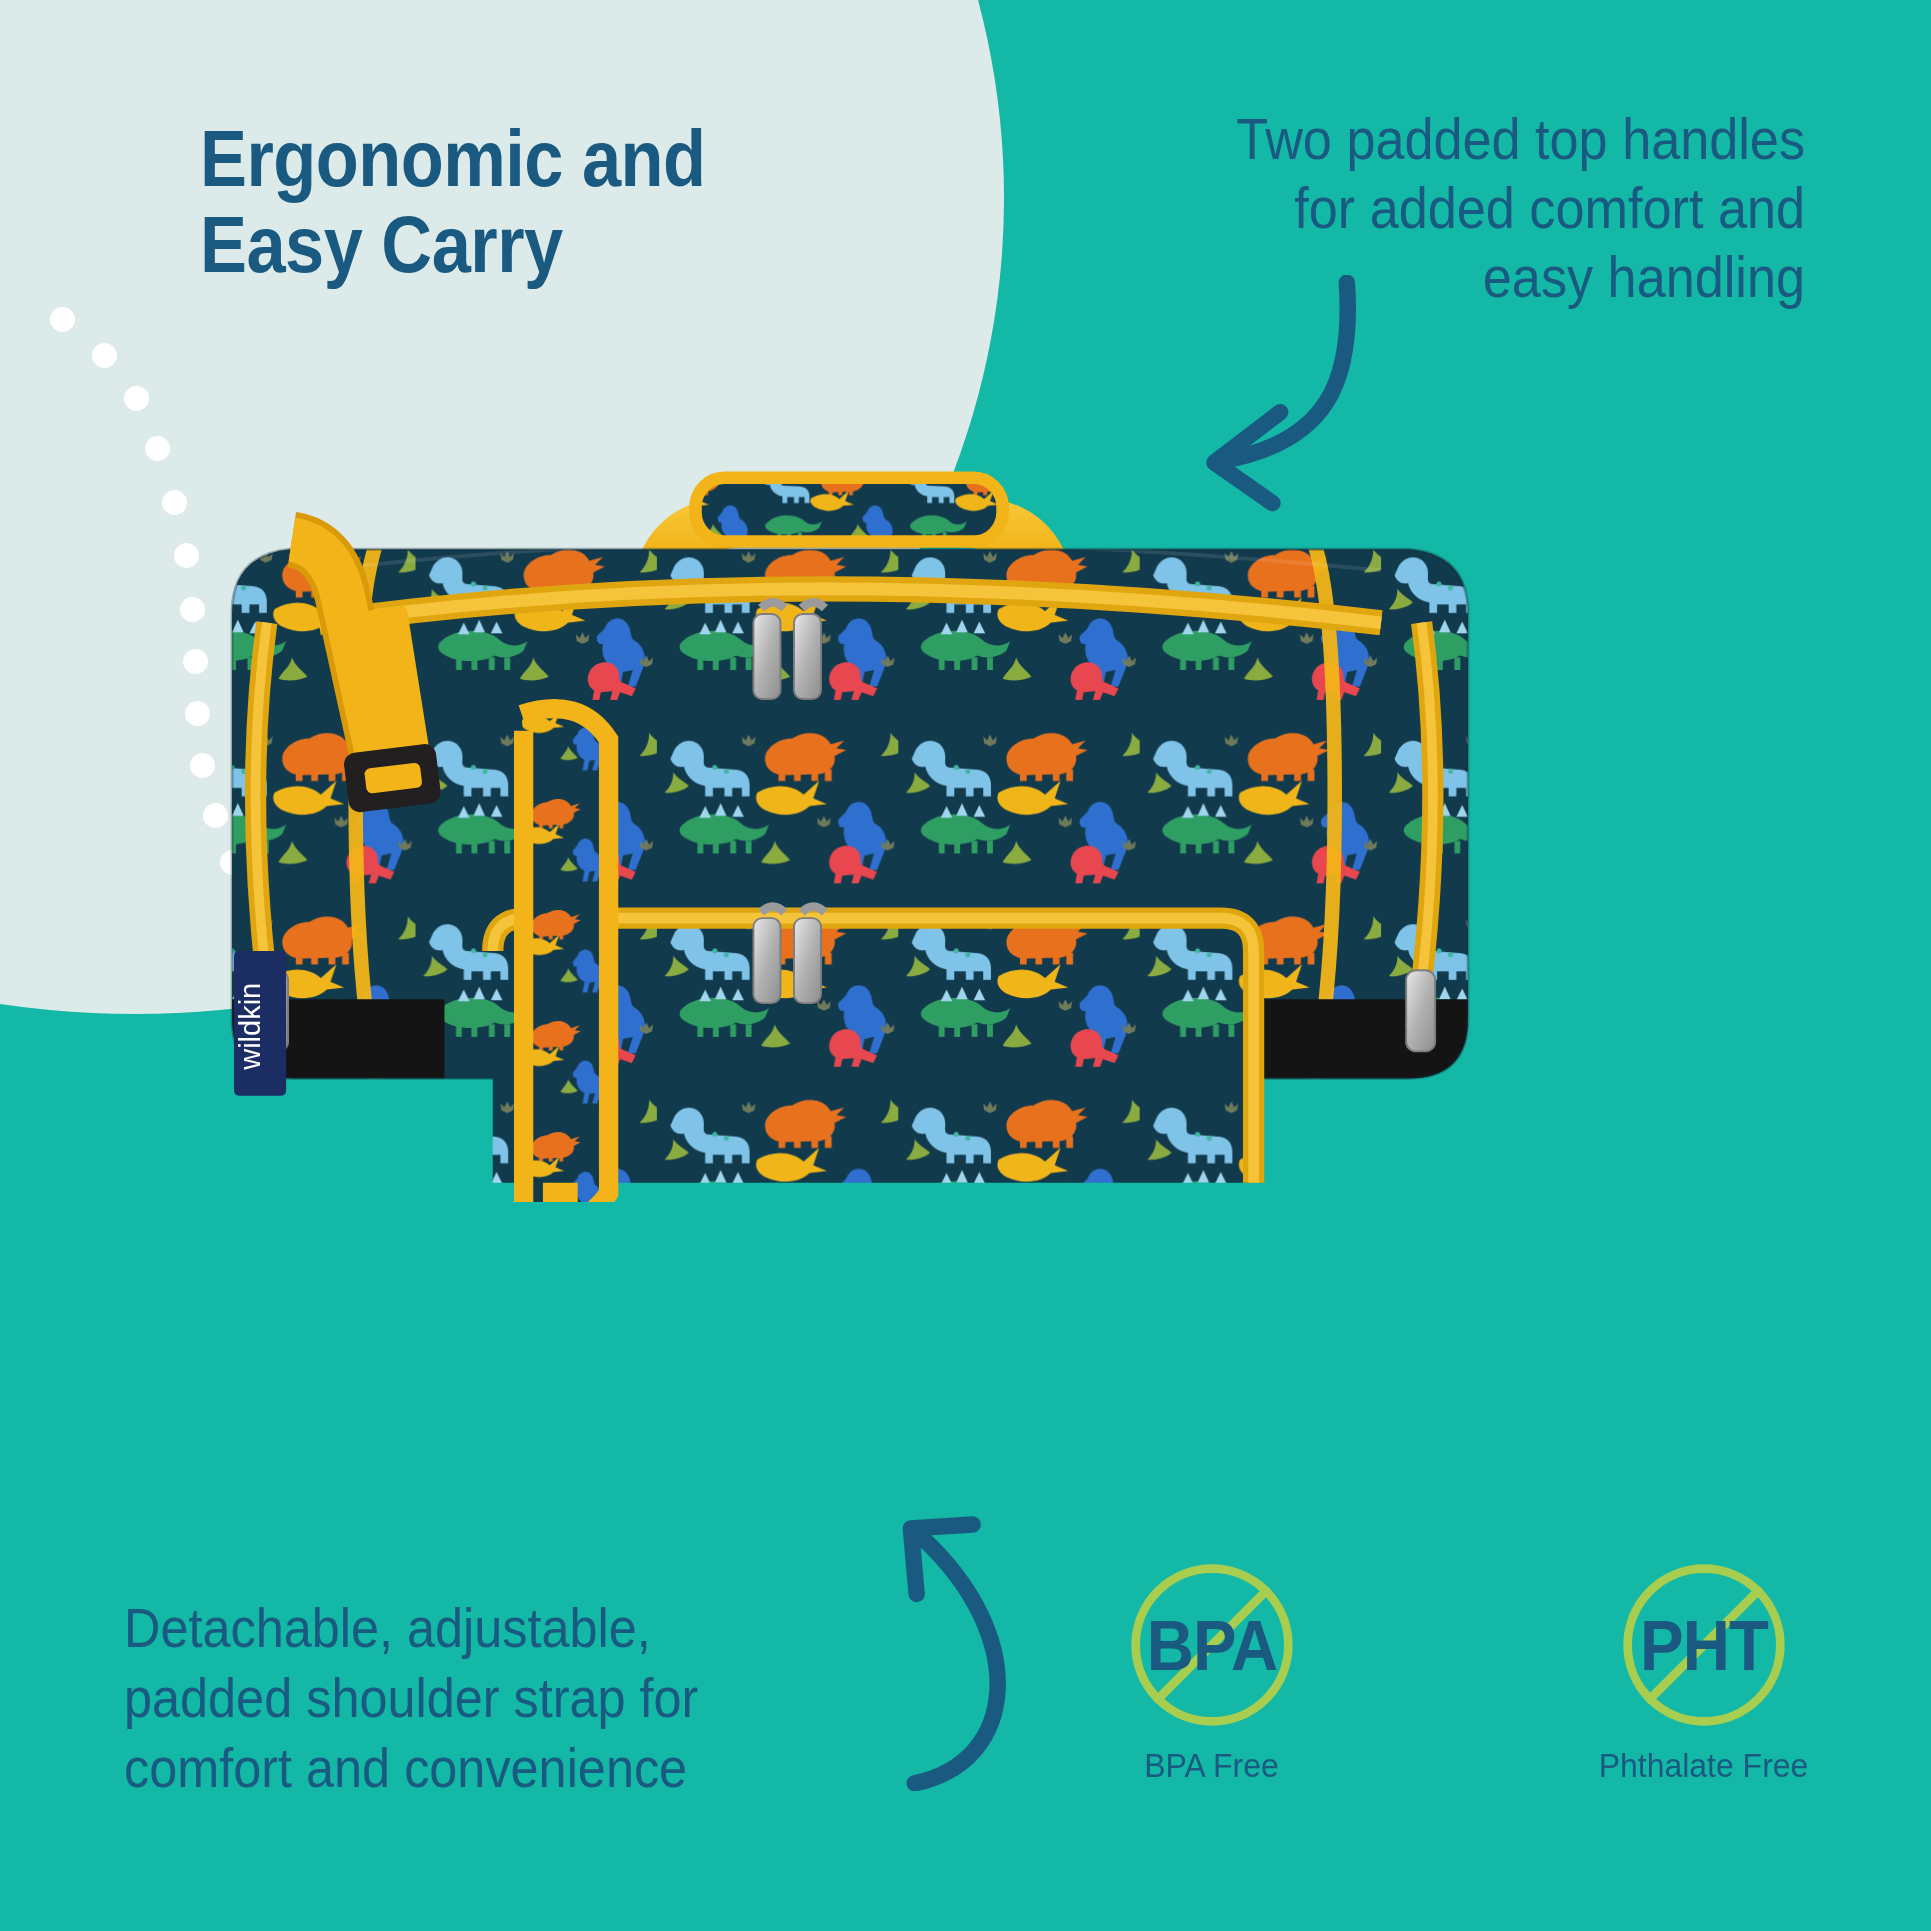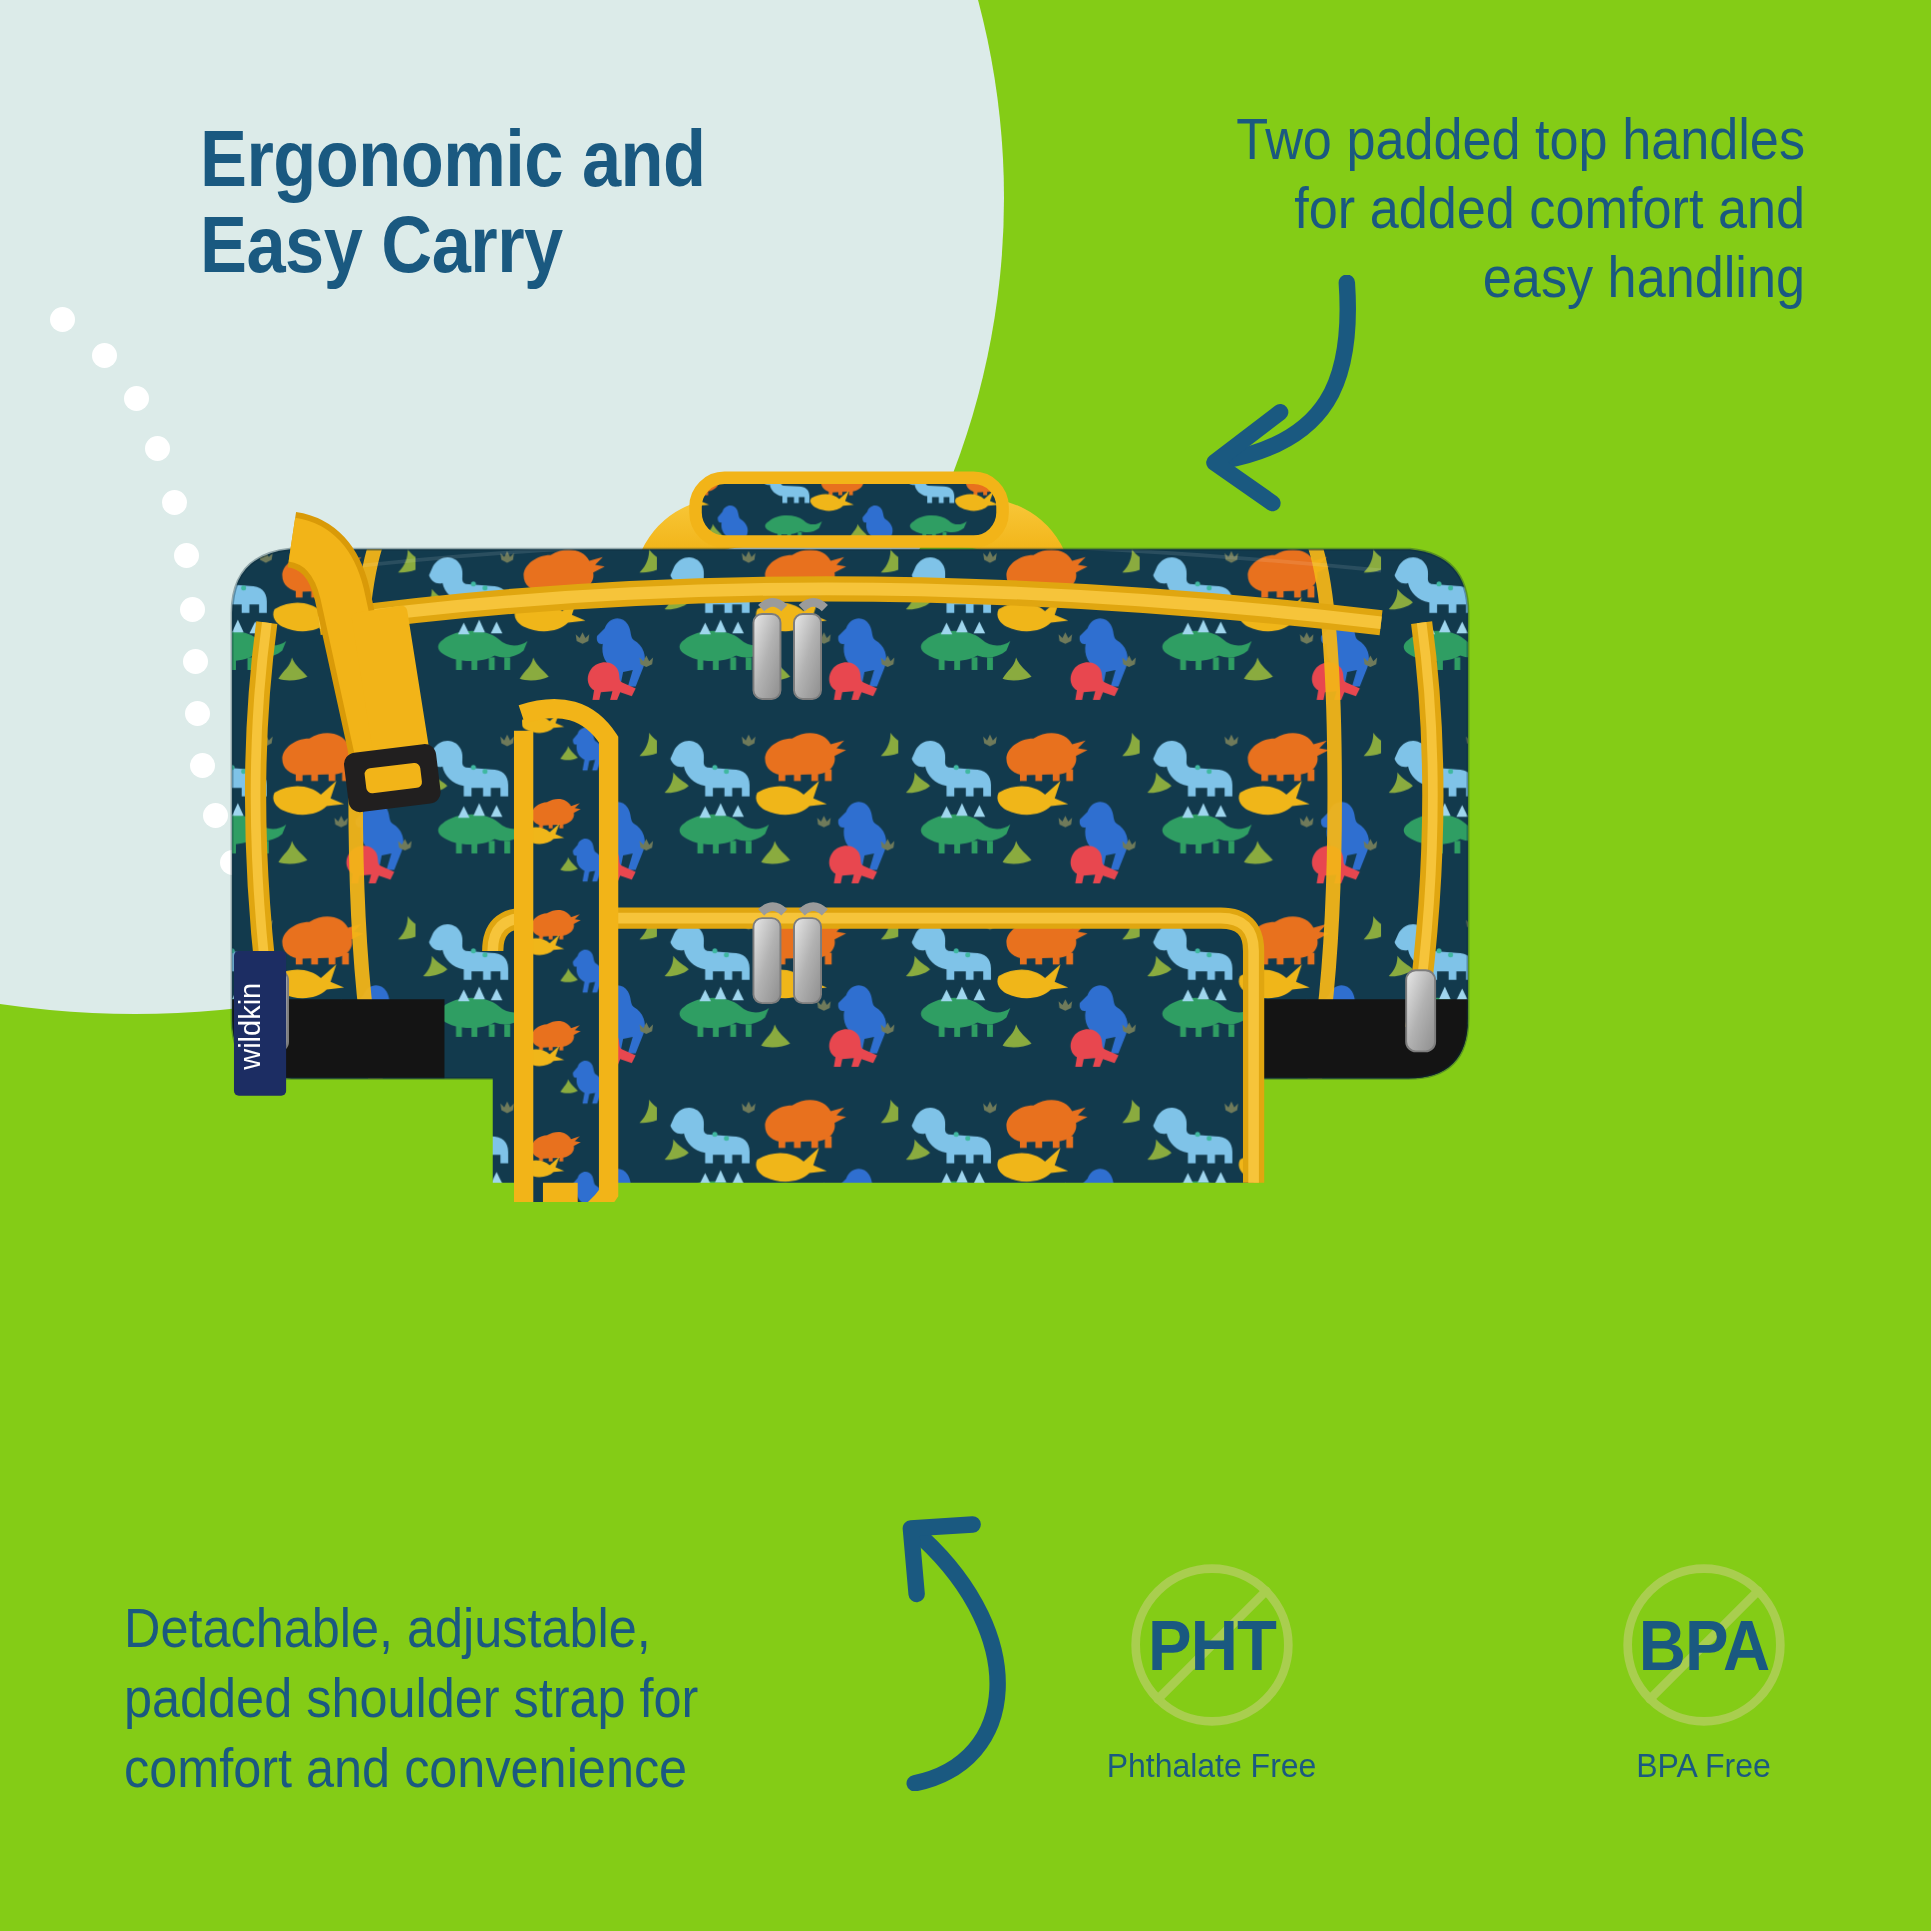--- a/index.html
+++ b/index.html
@@ -1,17 +1,17 @@
 <!DOCTYPE html>
 <html><head>
 <meta charset="utf-8">
 <style>
   html,body{margin:0;padding:0;background:#fff;}
   body{width:1931px;height:1931px;font-family:"Liberation Sans",sans-serif;position:relative;overflow:hidden;}
-  #stage{position:absolute;inset:0;width:1931px;height:1931px;background:#84cc16;}
+  #stage{position:absolute;inset:0;width:1931px;height:1931px;background:#14b8a6;}
 
   
   .mint-blob{position:absolute;left:-734px;top:-618px;width:1738px;height:1632px;
     border-radius:50%;background:#dcebe9;}
 
   
   .dot{position:absolute;width:25px;height:25px;border-radius:50%;background:#ffffff;}
 
   
   .headline{position:absolute;left:200px;top:116px;width:676px;
@@ -294,30 +294,30 @@
     <div>comfort and convenience</div>
   </div>
 
   <div class="badges" id="badges">
       <div class="badge">
         <div class="badge-circle">
           <svg viewBox="0 0 178 178">
             <circle cx="89" cy="89" r="79" fill="none" stroke="#a9ce4f" stroke-width="9"></circle>
             <line x1="33" y1="145" x2="145" y2="33" stroke="#a9ce4f" stroke-width="9" stroke-linecap="round"></line>
           </svg>
-          <div class="badge-letters">PHT</div>
+          <div class="badge-letters">BPA</div>
         </div>
-        <div class="badge-caption">Phthalate Free</div>
+        <div class="badge-caption">BPA Free</div>
       </div>
       <div class="badge">
         <div class="badge-circle">
           <svg viewBox="0 0 178 178">
             <circle cx="89" cy="89" r="79" fill="none" stroke="#a9ce4f" stroke-width="9"></circle>
             <line x1="33" y1="145" x2="145" y2="33" stroke="#a9ce4f" stroke-width="9" stroke-linecap="round"></line>
           </svg>
-          <div class="badge-letters">BPA</div>
+          <div class="badge-letters">PHT</div>
         </div>
-        <div class="badge-caption">BPA Free</div>
+        <div class="badge-caption">Phthalate Free</div>
       </div>
     </div>
 
 </div>
 
 
 </body></html>

